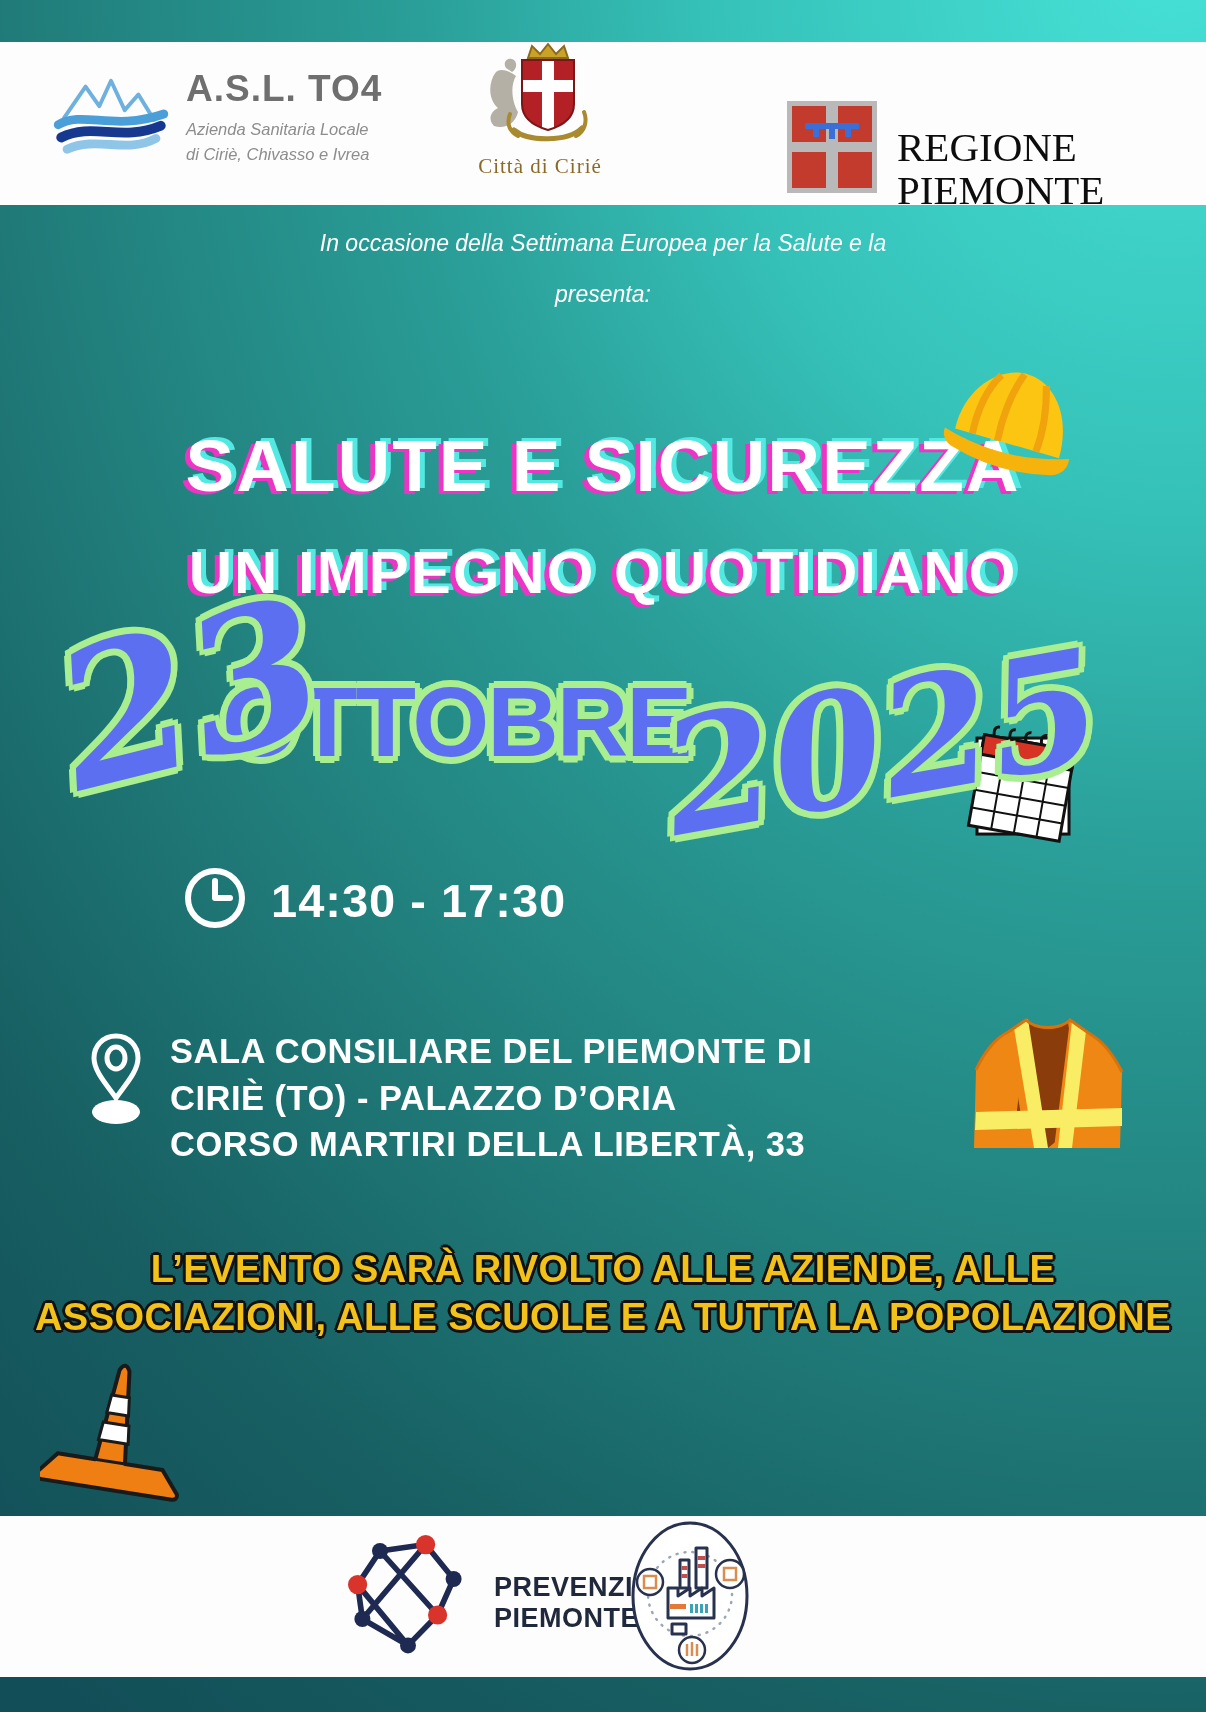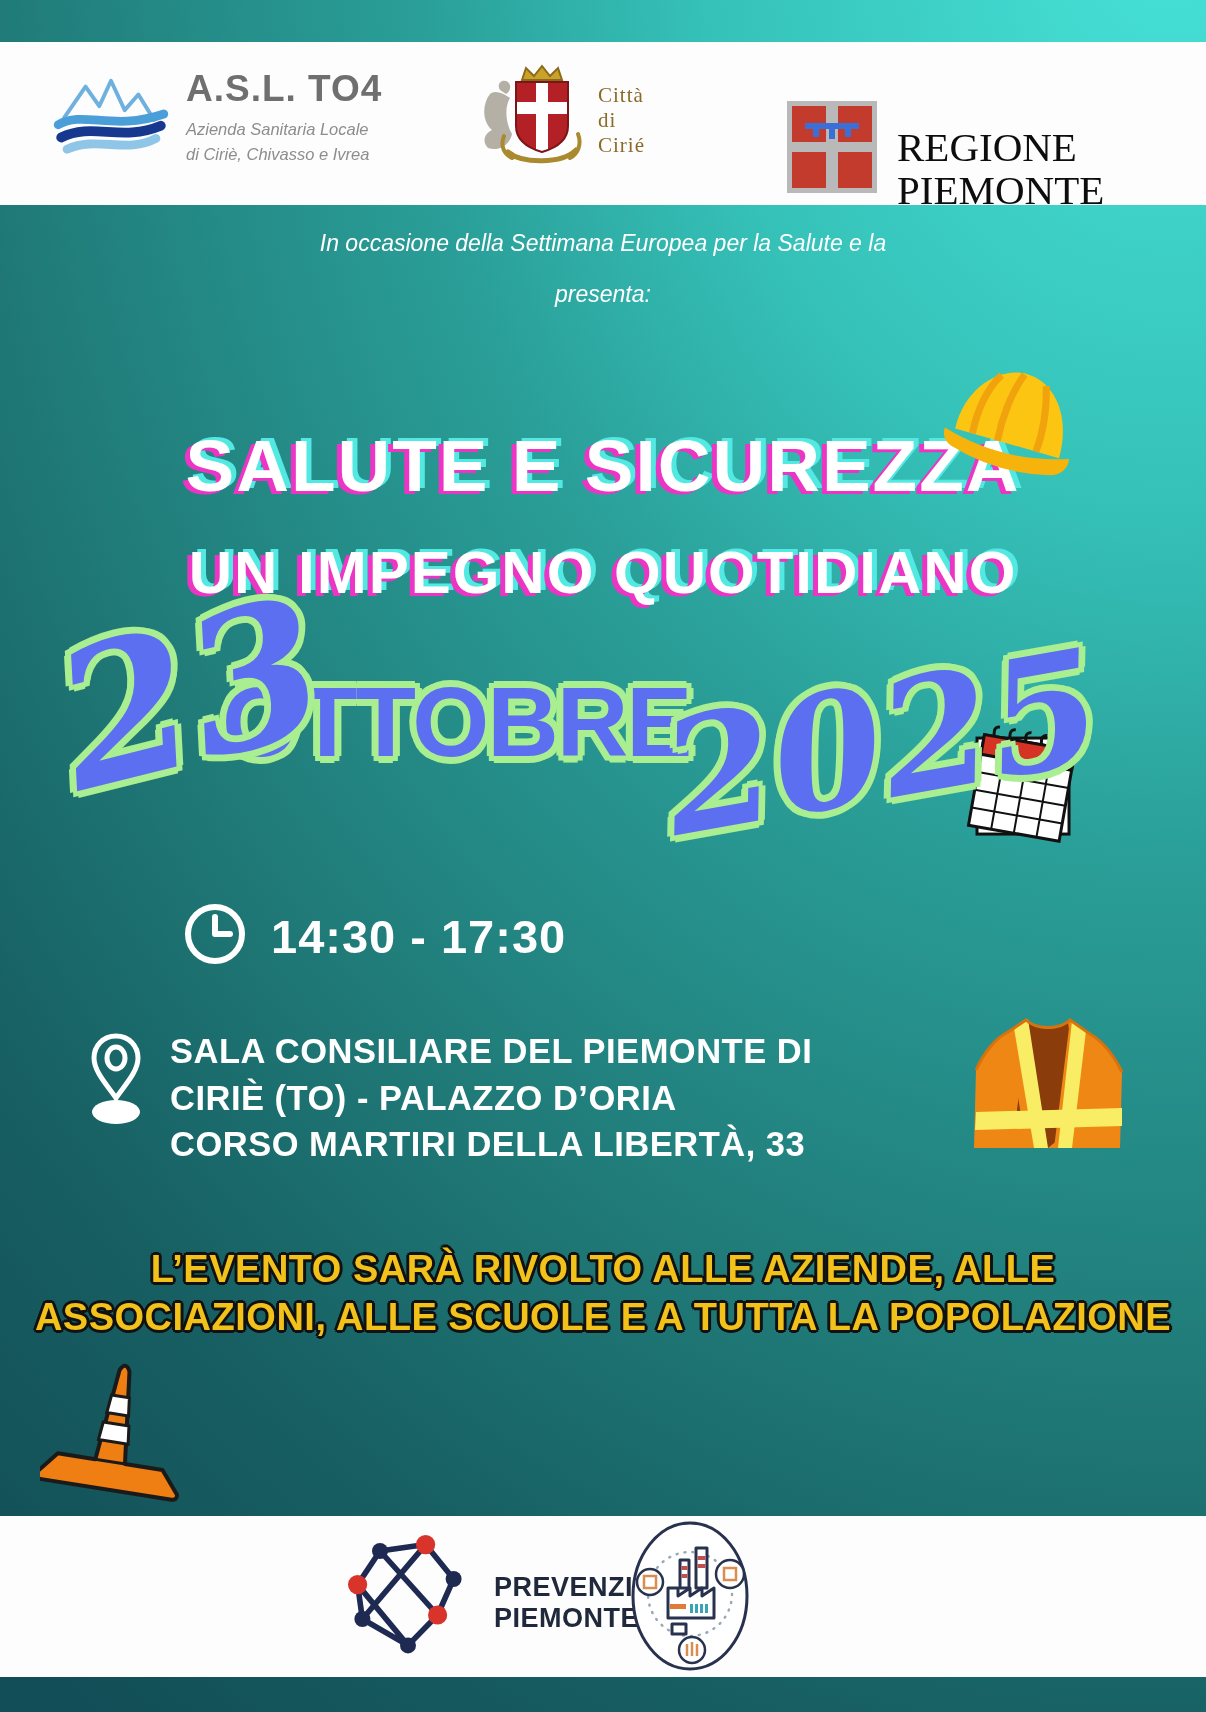--- a/index.html
+++ b/index.html
@@ -23,21 +23,21 @@
        #47e2d8 0%, #35c1b8 26%, #2a9e98 42%, #217f7c 62%, #175f62 82%, #124e57 100%);
   }
   .band{position:absolute;left:0;width:100%;background:var(--white);}
   .band-top{top:42px;height:163px;}
   .band-bottom{top:1516px;height:161px;}
 
   
   .asl{position:absolute;left:52px;top:26px;display:flex;gap:16px;align-items:center;}
   .asl-title{font-size:37px;color:#6f6f6f;letter-spacing:1px;font-weight:600;}
   .asl-sub{font-size:16.5px;font-style:italic;color:#8d8d8d;line-height:1.5;margin-top:7px;}
-  .city{position:absolute;left:470px;top:22px;width:140px;display:flex;flex-direction:row;align-items:center;}
+  .city{position:absolute;left:470px;top:0;width:140px;display:flex;flex-direction:column;align-items:center;}
   .city-caption{font-family:"Liberation Serif",serif;font-size:21px;color:#8a6a28;margin-top:2px;letter-spacing:1px;}
   .region{position:absolute;left:787px;top:44px;display:flex;gap:20px;align-items:center;}
   .region-name{font-family:"Liberation Serif",serif;font-size:41px;line-height:43px;color:#0d0d0d;margin-top:40px;}
 
   
   .intro{position:absolute;left:0;top:218px;width:100%;text-align:center;
     color:#fff;font-style:italic;font-size:23px;line-height:51px;font-weight:500;}
 
   
   .title1,.title2{position:absolute;left:0;width:100%;text-align:center;color:#fff;font-weight:800;
@@ -53,21 +53,21 @@
     font-style:italic;font-weight:700;font-size:190px;line-height:1;color:var(--blue);
     transform:rotate(-14deg);z-index:3;}
   .date-month{position:absolute;left:222px;top:672px;font-weight:900;font-size:99px;line-height:1;
     color:var(--blue);letter-spacing:-2px;z-index:2;}
   .date-year{position:absolute;left:662px;top:664px;font-family:"DejaVu Serif",serif;
     font-style:italic;font-weight:700;font-size:158px;line-height:1;color:var(--blue);
     transform:rotate(-10deg);z-index:2;}
   .calendar{position:absolute;left:962px;top:710px;transform:rotate(7deg);z-index:1;}
 
   
-  .time-row{position:absolute;left:183px;top:866px;display:flex;gap:24px;align-items:center;margin-top:36px;}
+  .time-row{position:absolute;left:183px;top:866px;display:flex;gap:24px;align-items:center;}
   .time-text{color:#fff;font-size:47px;font-weight:800;letter-spacing:1px;}
 
   
   .pin{position:absolute;left:90px;top:1030px;}
   .loc{position:absolute;left:170px;top:1028px;color:#fff;font-weight:800;
     font-size:34.5px;line-height:46.5px;letter-spacing:0.5px;}
   .vest{position:absolute;left:948px;top:1008px;}
 
   
   .audience{position:absolute;left:30px;top:1246px;width:1146px;text-align:center;

